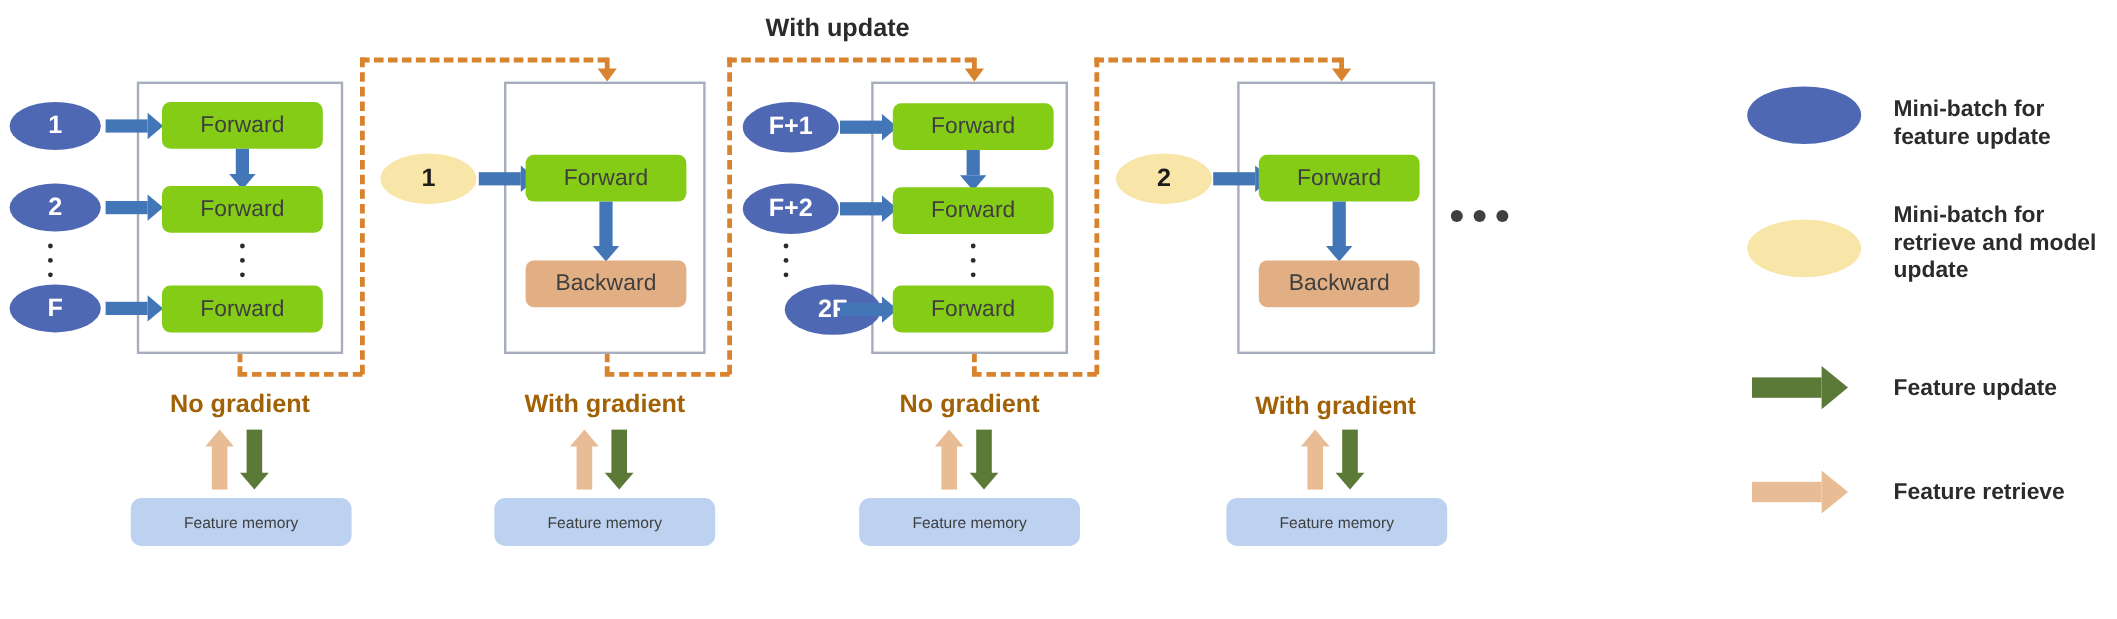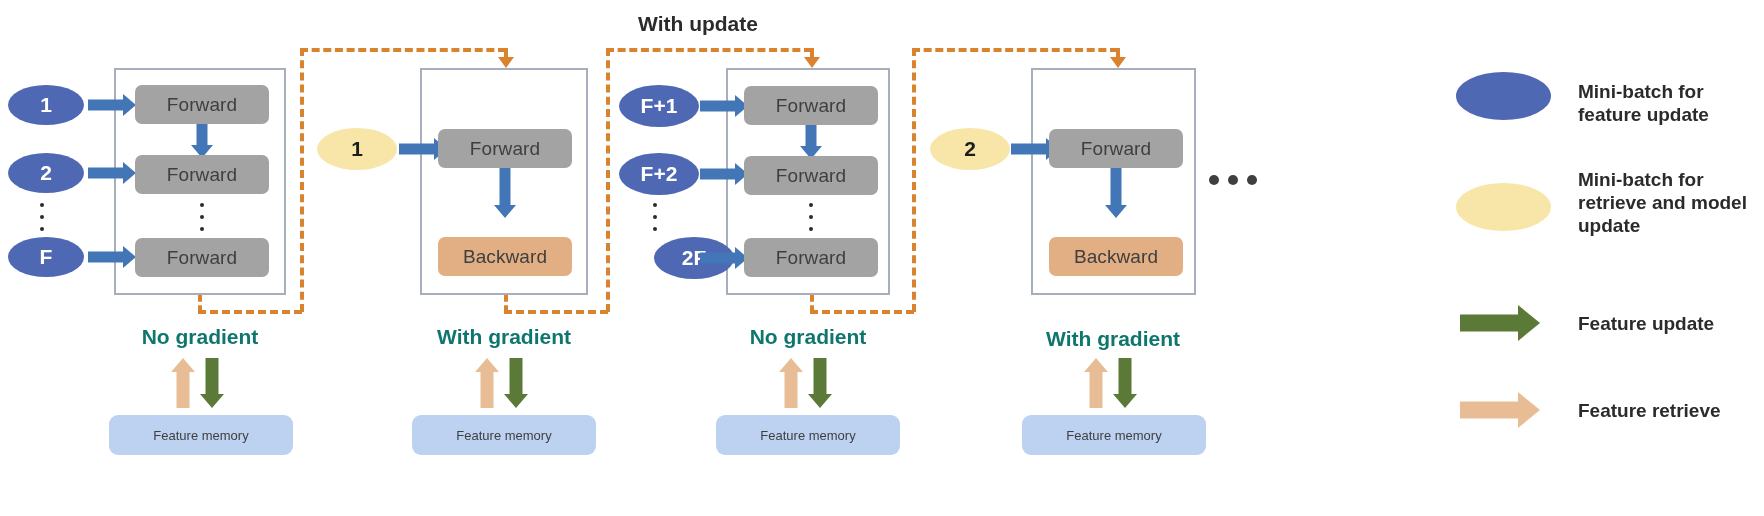--- a/index.html
+++ b/index.html
@@ -5,22 +5,22 @@
   html,body{margin:0;padding:0;background:#ffffff;}
   body{width:1764px;height:516px;position:relative;overflow:hidden;
        font-family:"Liberation Sans","DejaVu Sans",sans-serif;color:#3f3f3f;}
 
   
   .panel{position:absolute;border:2px solid #a6aebd;background:#ffffff;box-sizing:border-box;}
 
   .block{position:absolute;box-sizing:border-box;border-radius:7px;
          display:flex;align-items:center;justify-content:center;
          font-size:19px;color:#3f3f3f;letter-spacing:.1px;}
-  .fwd{background:#a3a3a3;}
-  .bwd{background:#e2ae83;margin-top:20px;}
+  .fwd{background:#84cc16;}
+  .bwd{background:#e2ae83;}
 
   
   .ellipse{position:absolute;border-radius:50%;display:flex;align-items:center;
            justify-content:center;font-weight:bold;font-size:21px;}
   .ell-blue{background:#4f68b4;color:#ffffff;}
   .ell-yellow{background:#f8e6a8;color:#1c1c1c;}
 
   
   .arrow-r{position:absolute;}
   .arrow-r .shaft{position:absolute;left:0;top:50%;transform:translateY(-50%);
@@ -47,21 +47,21 @@
   .hdots i{display:block;width:10px;height:10px;border-radius:50%;background:#3f3f3f;}
 
   
   .dash-h{position:absolute;border-top:4px dashed #d9832f;}
   .dash-v{position:absolute;border-left:4px dashed #d9832f;}
   .dash-head{position:absolute;width:0;height:0;
              border-left:8px solid transparent;border-right:8px solid transparent;
              border-top:11px solid #d9832f;}
 
   
-  .caption{position:absolute;font-weight:bold;font-size:21px;color:#0f766e;
+  .caption{position:absolute;font-weight:bold;font-size:21px;color:#a16207;
            white-space:nowrap;text-align:center;}
   .title{position:absolute;font-weight:bold;font-size:21px;color:#2b2b2b;white-space:nowrap;}
 
   
   .memory{position:absolute;background:#bcd2f0;border-radius:9px;
           display:flex;align-items:center;justify-content:center;
           font-size:13px;color:#3f3f3f;}
 
   
   .ud{position:absolute;}

